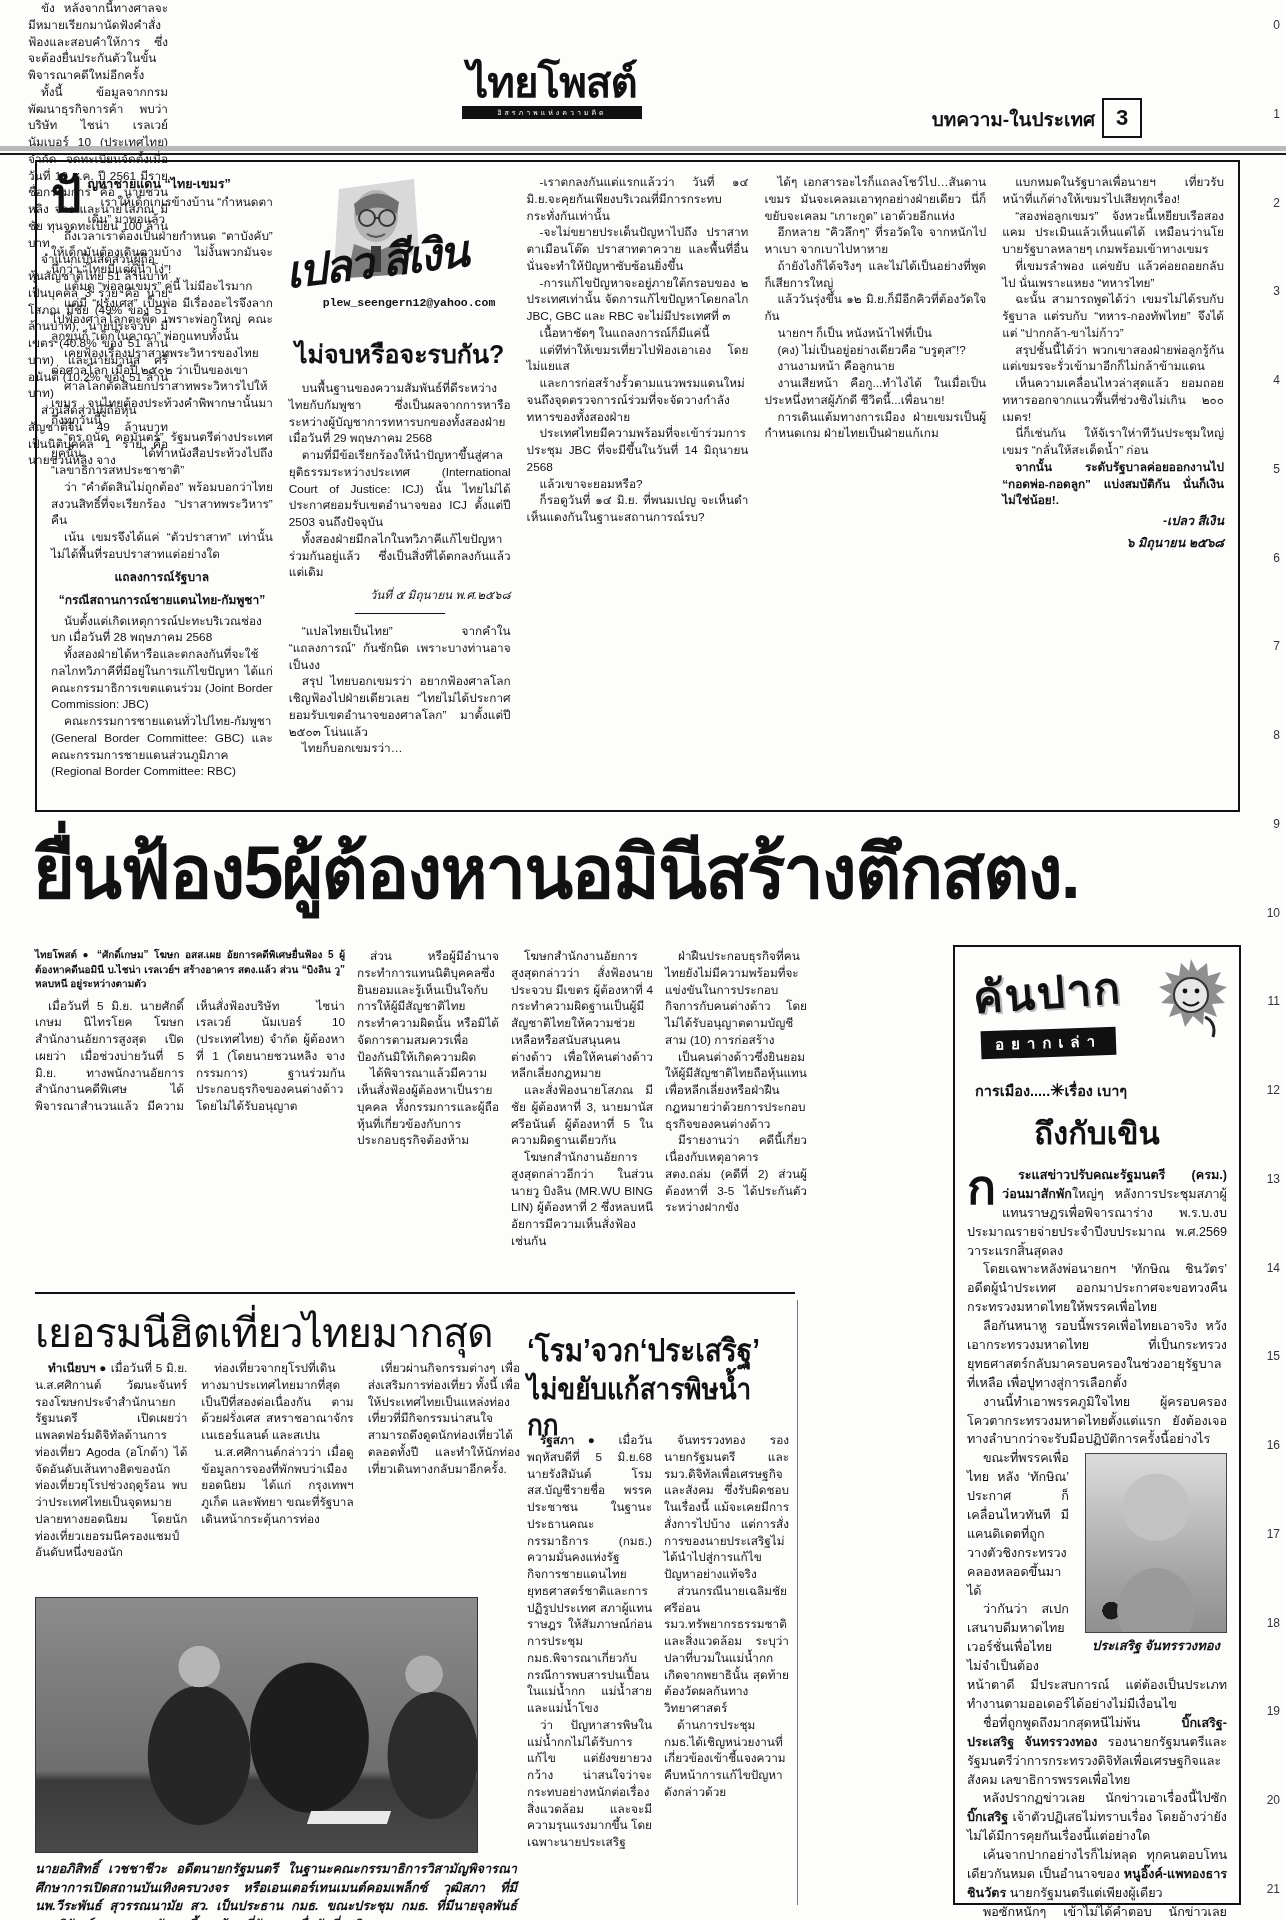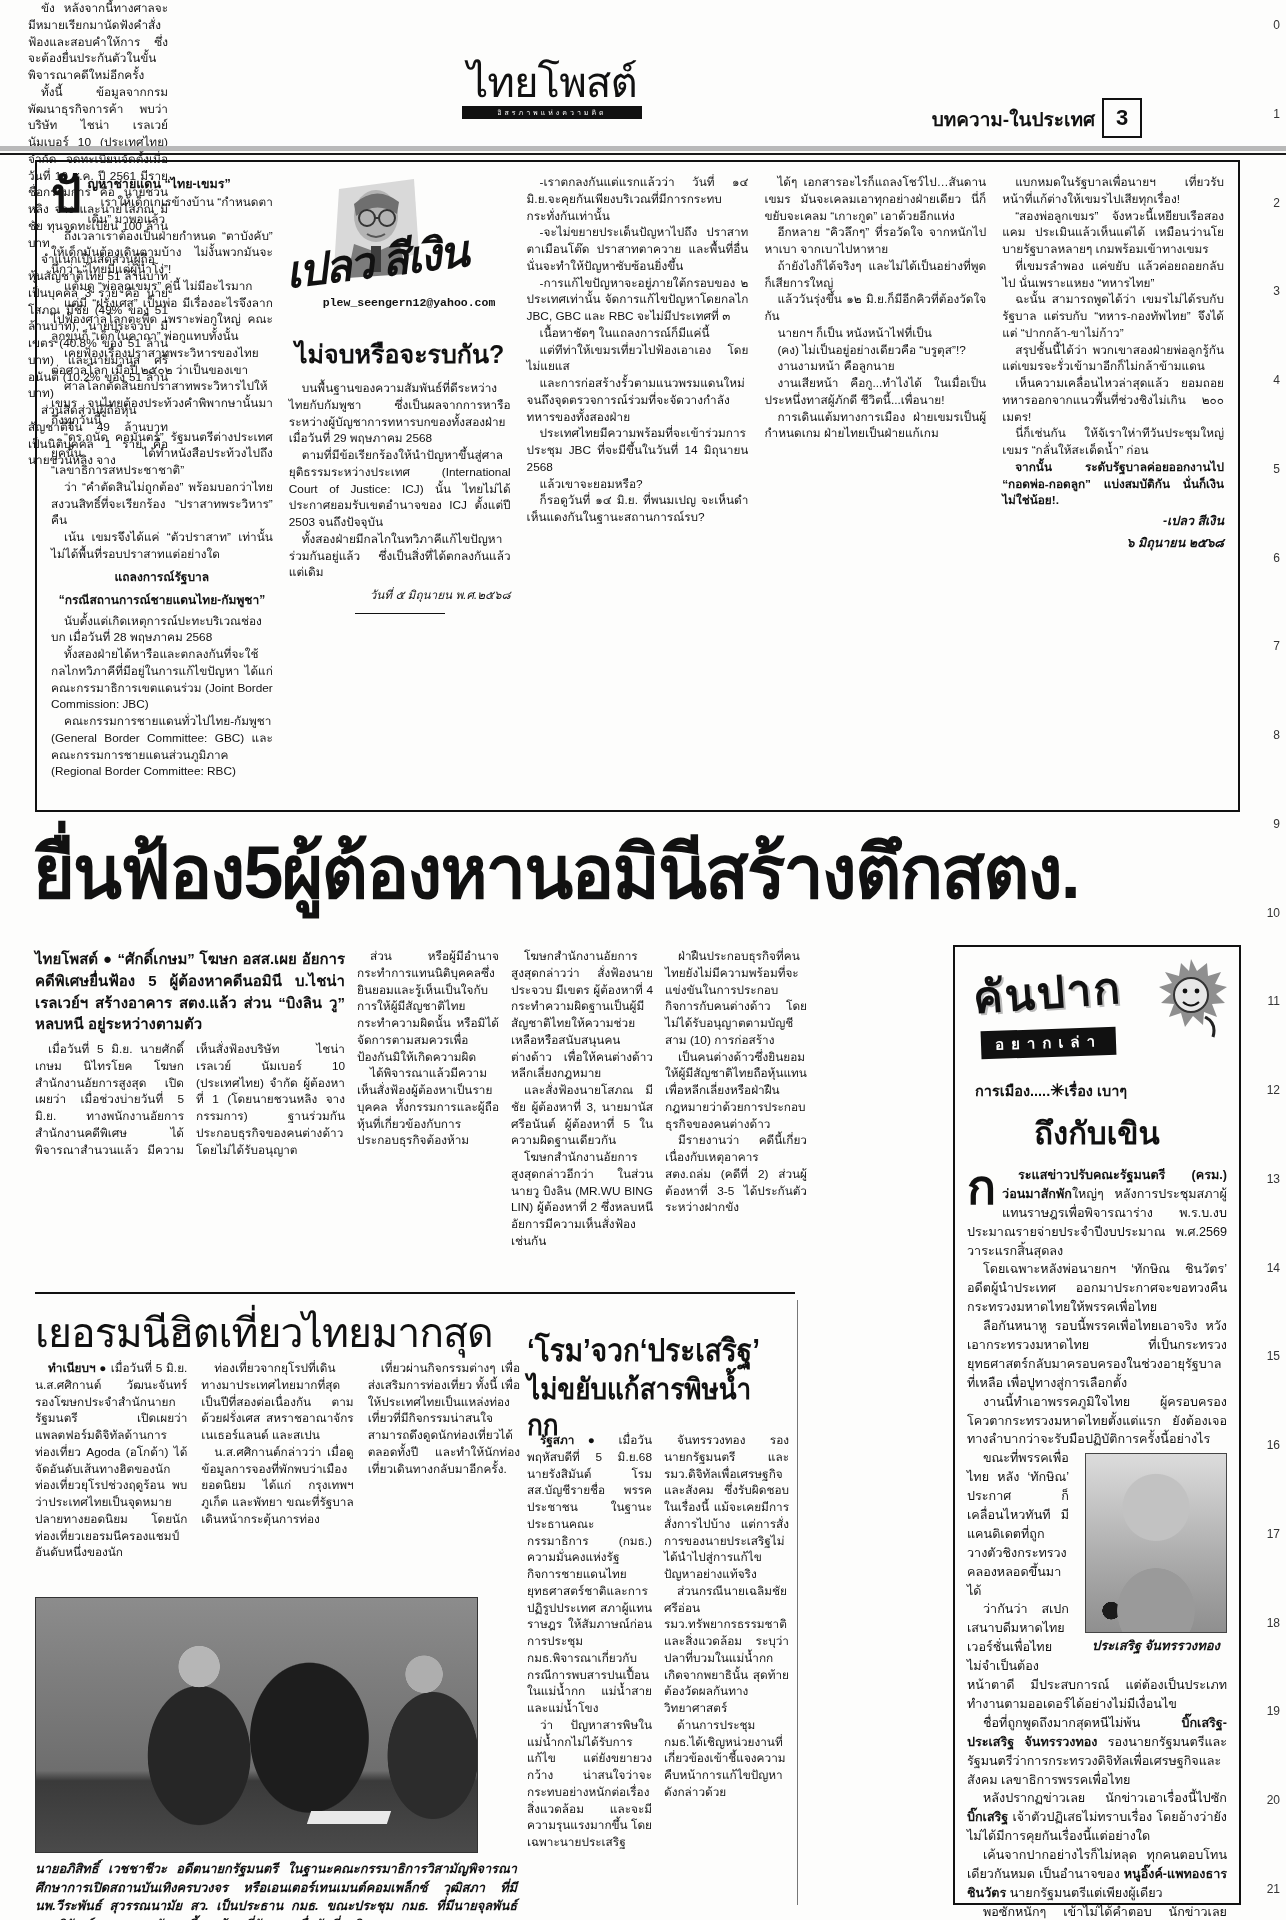--- a/index.html
+++ b/index.html
@@ -1,20 +1,20 @@
 <!DOCTYPE html>
 <html><head>
 <meta charset="utf-8">
 <style>
   html,body{margin:0;padding:0;background:#e8e8e8;}
   .page{position:relative;width:1286px;height:1920px;background:#fdfdfc;margin:0 auto;
         font-family:"Liberation Sans",sans-serif;color:#111;overflow:hidden;}
   
   .masthead-logo{position:absolute;left:462px;top:62px;width:180px;text-align:center;}
-  .masthead-logo .logo-text{font-size:42px;font-weight:normal;letter-spacing:-1px;line-height:1;}
+  .masthead-logo .logo-text{font-size:42px;font-weight:bold;letter-spacing:-1px;line-height:1;}
   .masthead-logo .logo-bar{background:#111;color:#fff;font-size:7px;letter-spacing:3px;
         padding:1px 0;margin-top:2px;}
   .section-label{position:absolute;left:905px;top:104px;width:190px;text-align:right;
         font-size:19px;font-weight:bold;}
   .page-num-box{position:absolute;left:1102px;top:98px;width:36px;height:36px;border:2px solid #111;
         font-size:22px;font-weight:bold;display:flex;align-items:center;justify-content:center;}
   .rule-gray{position:absolute;left:0;top:146px;width:1286px;height:5px;background:#b9b9b9;}
   .rule-black{position:absolute;left:0;top:153px;width:1286px;height:2px;background:#1a1a1a;}
   
   .ruler{position:absolute;right:6px;top:18px;height:1878px;width:22px;display:flex;
@@ -40,21 +40,21 @@
         font-style:italic;transform:rotate(-7deg);letter-spacing:-2px;white-space:nowrap;}
   .cartoon .email{position:absolute;left:34px;top:122px;font-family:"Liberation Mono",monospace;
         font-weight:bold;font-size:11.5px;text-align:right;}
   .h-nojob{font-size:25px;font-weight:bold;text-align:center;margin:2px 0 6px 0;}
   
   .mega{position:absolute;left:33px;top:826px;width:1207px;font-size:74px;font-weight:800;
         line-height:1.28;letter-spacing:-2px;white-space:nowrap;transform:scaleX(.97);
         transform-origin:left;}
   
   .leadblock{position:absolute;left:35px;top:948px;width:310px;}
-  .leadpara{font-size:15px;font-weight:bold;line-height:1.45;text-align:justify;margin:0 0 6px 0;}
+  .leadpara{font-size:10px;font-weight:bold;line-height:1.45;text-align:justify;margin:0 0 6px 0;}
   .twocol{column-count:2;column-gap:12px;}
   .scol{position:absolute;top:948px;width:142px;}
   .scolB{left:357px;} .scolC{left:511px;} .scolD{left:665px;}
   .scolE{left:805px;top:948px;width:140px;height:950px;padding-left:28px;}
   .hrule{position:absolute;left:35px;top:1292px;width:760px;height:2px;background:#111;}
   .vrule{position:absolute;left:797px;top:1300px;width:1px;height:605px;background:#777;}
   
   .germany-h{position:absolute;left:35px;top:1300px;width:485px;font-size:41px;font-weight:400;
         letter-spacing:-1px;}
   .germany-cols{position:absolute;left:35px;top:1360px;width:485px;display:flex;gap:14px;}
@@ -180,20 +180,25 @@
         <div class="email">plew_seengern12@yahoo.com</div>
       </div>
       <div class="h-nojob">ไม่จบหรือจะรบกัน?</div>
       <div>
           <p class="p">บนพื้นฐานของความสัมพันธ์ที่ดีระหว่างไทยกับกัมพูชา ซึ่งเป็นผลจากการหารือระหว่างผู้บัญชาการทหารบกของทั้งสองฝ่าย เมื่อวันที่ 29 พฤษภาคม 2568</p>
           <p class="p">ตามที่มีข้อเรียกร้องให้นำปัญหาขึ้นสู่ศาลยุติธรรมระหว่างประเทศ (International Court of Justice: ICJ) นั้น ไทยไม่ได้ประกาศยอมรับเขตอำนาจของ ICJ ตั้งแต่ปี 2503 จนถึงปัจจุบัน</p>
           <p class="p">ทั้งสองฝ่ายมีกลไกในทวิภาคีแก้ไขปัญหาร่วมกันอยู่แล้ว ซึ่งเป็นสิ่งที่ได้ตกลงกันแล้วแต่เดิม</p>
         </div>
       <div class="dateline">วันที่ ๕ มิถุนายน พ.ศ.๒๕๖๘</div>
       <hr class="sep">
+      <div>
+          <p class="p">“แปลไทยเป็นไทย” จากคำใน “แถลงการณ์” กันซักนิด เพราะบางท่านอาจเป็นงง</p>
+          <p class="p">สรุป ไทยบอกเขมรว่า อยากฟ้องศาลโลก เชิญฟ้องไปฝ่ายเดียวเลย “ไทยไม่ได้ประกาศยอมรับเขตอำนาจของศาลโลก” มาตั้งแต่ปี ๒๕๐๓ โน่นแล้ว</p>
+          <p class="p">ไทยก็บอกเขมรว่า…</p>
+        </div>
     </div>
 
     <div class="col">
       <div>
           <p class="p">-เราตกลงกันแต่แรกแล้วว่า วันที่ ๑๔ มิ.ย.จะคุยกันเพียงบริเวณที่มีการกระทบกระทั่งกันเท่านั้น</p>
           <p class="p">-จะไม่ขยายประเด็นปัญหาไปถึง ปราสาทตาเมือนโต๊ด ปราสาทตาควาย และพื้นที่อื่น นั่นจะทำให้ปัญหาซับซ้อนยิ่งขึ้น</p>
           <p class="p">-การแก้ไขปัญหาจะอยู่ภายใต้กรอบของ ๒ ประเทศเท่านั้น จัดการแก้ไขปัญหาโดยกลไก JBC, GBC และ RBC จะไม่มีประเทศที่ ๓</p>
           <p class="p">เนื้อหาชัดๆ ในแถลงการณ์ก็มีแค่นี้</p>
           <p class="p">แต่ทีท่าให้เขมรเที่ยวไปฟ้องเอาเอง โดยไม่แยแส</p>
           <p class="p">และการก่อสร้างรั้วตามแนวพรมแดนใหม่ จนถึงจุดตรวจการณ์ร่วมที่จะจัดวางกำลังทหารของทั้งสองฝ่าย</p>

